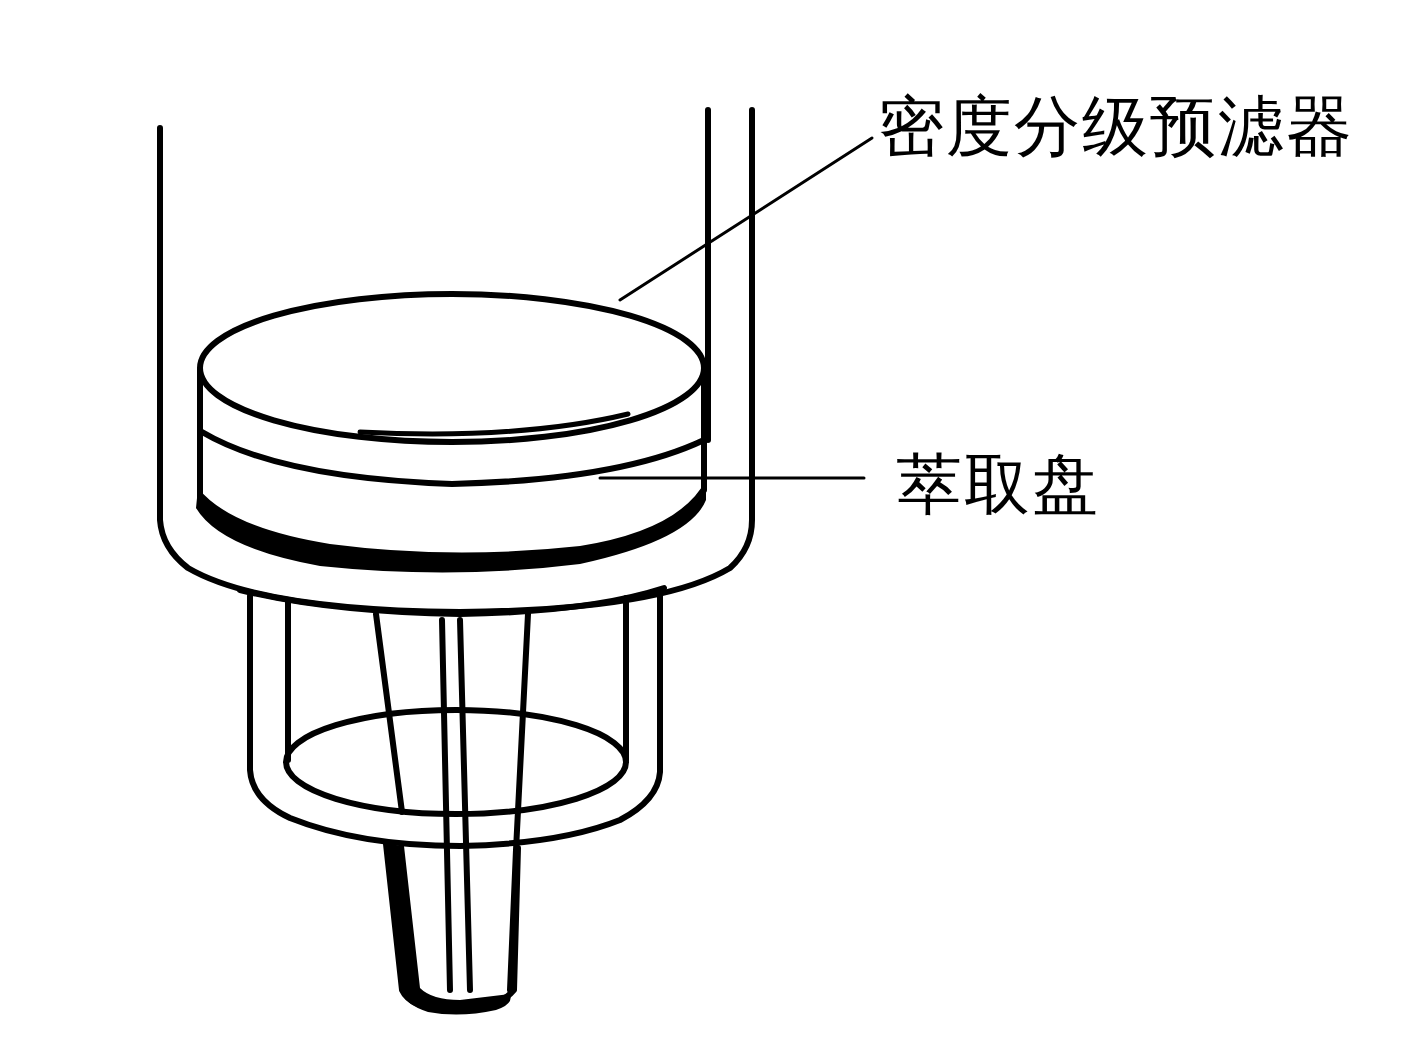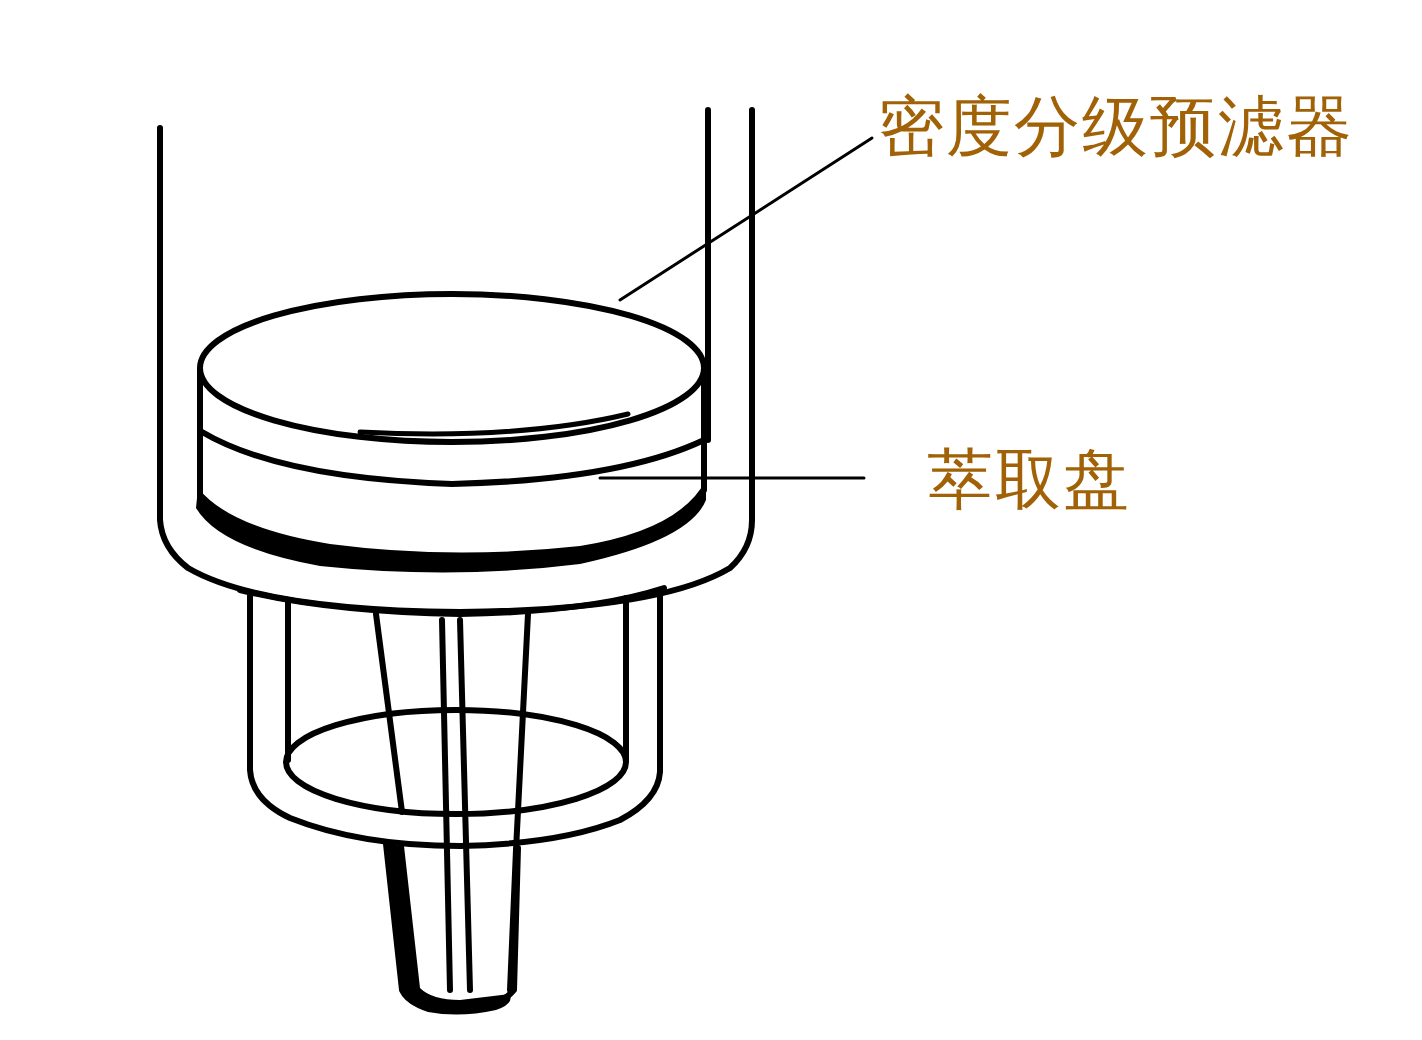--- a/index.html
+++ b/index.html
@@ -2,28 +2,28 @@
 <html><head>
   <meta charset="utf-8">
   <style>
     html, body { margin: 0; padding: 0; background: #ffffff; }
     body { width: 1422px; height: 1040px; position: relative; overflow: hidden; }
     #diagram { position: absolute; left: 0; top: 0; width: 1422px; height: 1040px; }
     .stroke { fill: none; stroke: #000; stroke-linecap: round; stroke-linejoin: round; }
     .label {
       position: absolute;
       font-family: "DejaVu Serif", "Liberation Serif", serif;
-      color: #a16207;
+      color: #000000;
       font-size: 66px;
       line-height: 1;
       white-space: nowrap;
       letter-spacing: 2px;
     }
     #label-prefilter { left: 878px; top: 94px; }
-    #label-disk { left: 927px; top: 452px; font-family: Liberation Mono, monospace; }
+    #label-disk { left: 896px; top: 452px; }
   </style>
 </head>
 <body>
 
 <svg id="diagram" viewBox="0 0 1422 1040" xmlns="http://www.w3.org/2000/svg">
 
   <g>
     <path class="stroke" stroke-width="6" d="M160 128 L160 520 Q162 548 188 568 Q260 610 460 612 Q660 610 730 568 Q752 548 752 520 L752 110"></path>
 
     <path class="stroke" stroke-width="6" d="M708 110 L708 440"></path>

